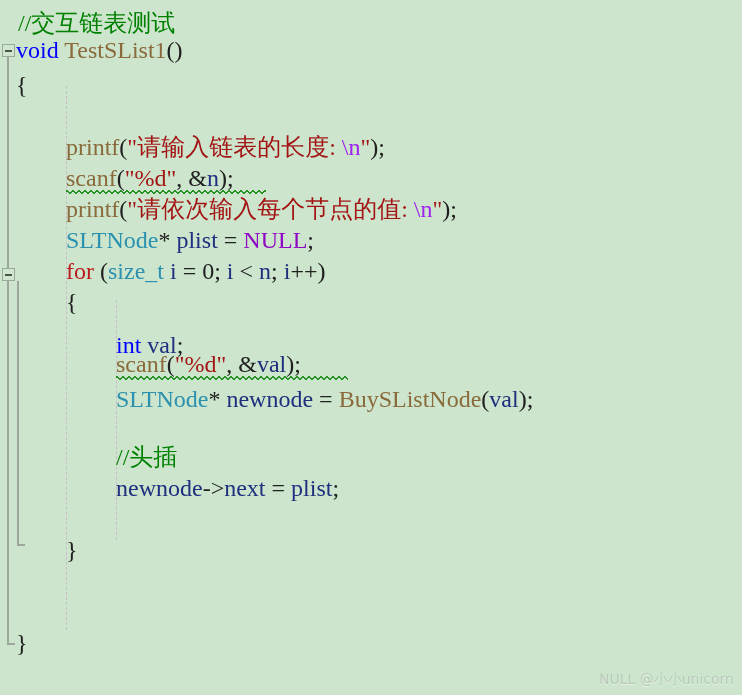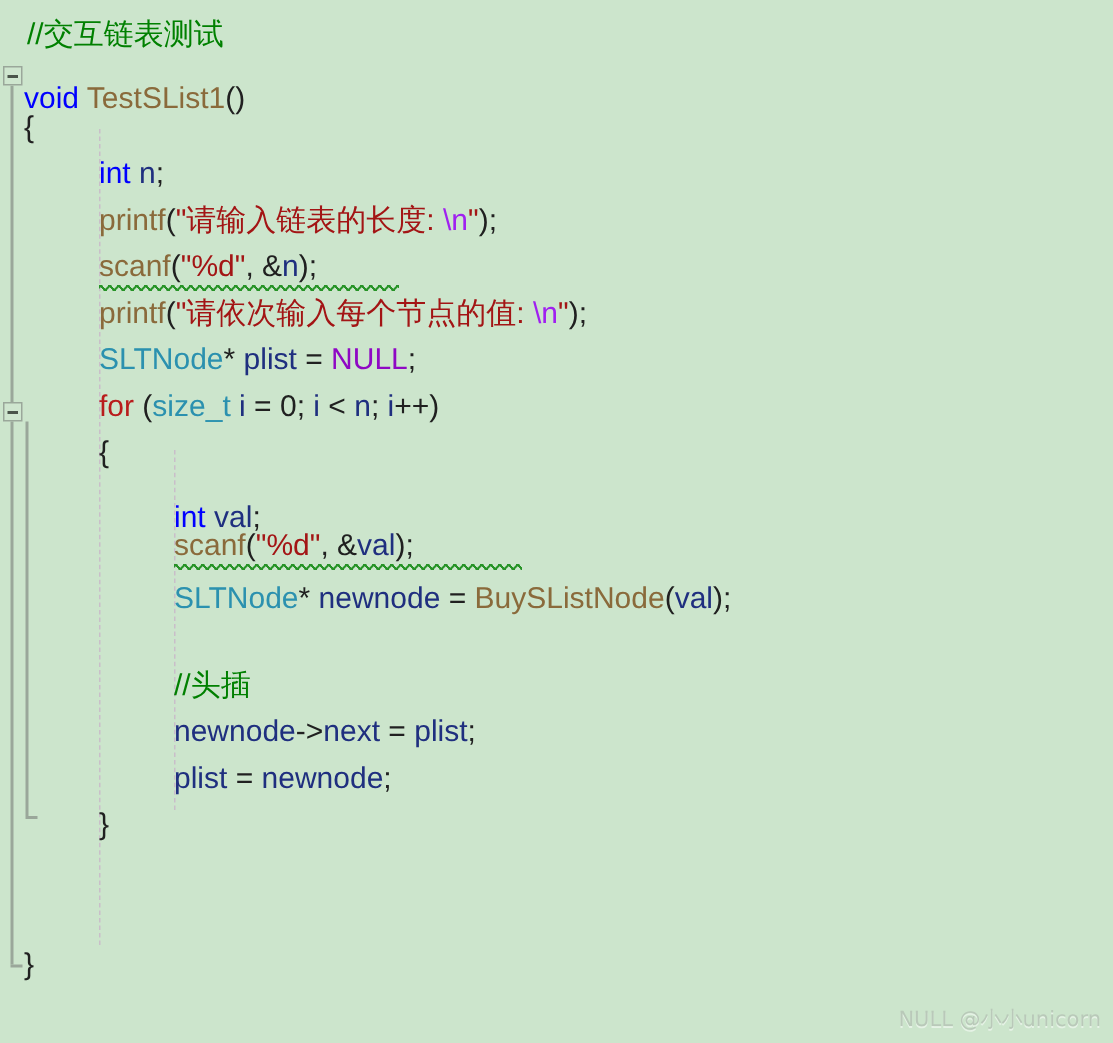--- a/index.html
+++ b/index.html
@@ -74,22 +74,22 @@
     top: 0;
     width: 742px;
     height: 695px;
   }
   .line {
     position: absolute;
     left: 0;
     height: 31px;
     line-height: 31px;
     white-space: pre;
-    font-size: 20px;
-    font-family: Liberation Sans, sans-serif;
+    font-size: 24px;
+    font-family: Liberation Serif, serif;
     letter-spacing: 0px;
   }
   .line .seg { white-space: pre; }
 
   
   .t-comment  { color: #008000; }
   .t-keyword  { color: #0000ff; }
   .t-ctrlkw   { color: #b91c1c; }
   .t-type     { color: #2b91af; }
   .t-funcdark { color: #8a6a3b; }
@@ -140,36 +140,34 @@
       <div class="fold-box" style="left: 2px; top: 268px;"></div>
     </div>
 
   <div id="indent-guides">
       <div class="indent-guide" style="left: 66px; top: 86px; height: 544px;"></div>
       <div class="indent-guide" style="left: 116px; top: 300px; height: 240px;"></div>
     </div>
 
   <div class="code" id="code-area">
       <div class="line" style="top: 8px; left: 18px;"><span class="seg t-comment">//交互链表测试</span></div>
-      <div class="line" style="top: 51px; left: 16px;"><span class="seg t-keyword">void</span><span class="seg t-plain"> </span><span class="seg t-funcdark">TestSList1</span><span class="seg t-punct">()</span></div>
+      <div class="line" style="top: 35px; left: 16px;"><span class="seg t-keyword">void</span><span class="seg t-plain"> </span><span class="seg t-funcdark">TestSList1</span><span class="seg t-punct">()</span></div>
       <div class="line" style="top: 70px; left: 16px;"><span class="seg t-punct">{</span></div>
-      <div class="line" style="top: 101px; left: 66px;"><span class="seg t-keyword">int</span><span class="seg t-plain"> </span><span class="seg t-var">n</span><span class="seg t-punct">;</span></div>
       <div class="line" style="top: 132px; left: 66px;"><span class="seg t-funcdark">printf</span><span class="seg t-punct">(</span><span class="seg t-string">"请输入链表的长度: </span><span class="seg t-escape">\n</span><span class="seg t-string">"</span><span class="seg t-punct">);</span></div>
       <div class="line" style="top: 163px; left: 66px;"><span class="seg t-funcdark">scanf</span><span class="seg t-punct">(</span><span class="seg t-string">"%d"</span><span class="seg t-punct">, &amp;</span><span class="seg t-var">n</span><span class="seg t-punct">);</span></div>
       <div class="line" style="top: 194px; left: 66px;"><span class="seg t-funcdark">printf</span><span class="seg t-punct">(</span><span class="seg t-string">"请依次输入每个节点的值: </span><span class="seg t-escape">\n</span><span class="seg t-string">"</span><span class="seg t-punct">);</span></div>
       <div class="line" style="top: 225px; left: 66px;"><span class="seg t-type">SLTNode</span><span class="seg t-punct">* </span><span class="seg t-var">plist</span><span class="seg t-punct"> = </span><span class="seg t-macro">NULL</span><span class="seg t-punct">;</span></div>
       <div class="line" style="top: 256px; left: 66px;"><span class="seg t-ctrlkw">for</span><span class="seg t-punct"> (</span><span class="seg t-type">size_t</span><span class="seg t-plain"> </span><span class="seg t-var">i</span><span class="seg t-punct"> = </span><span class="seg t-punct">0</span><span class="seg t-punct">; </span><span class="seg t-var">i</span><span class="seg t-punct"> &lt; </span><span class="seg t-var">n</span><span class="seg t-punct">; </span><span class="seg t-var">i</span><span class="seg t-punct">++)</span></div>
       <div class="line" style="top: 287px; left: 66px;"><span class="seg t-punct">{</span></div>
       <div class="line" style="top: 318px; left: 116px; margin-top: 12px;"><span class="seg t-keyword">int</span><span class="seg t-plain"> </span><span class="seg t-var">val</span><span class="seg t-punct">;</span></div>
       <div class="line" style="top: 349px; left: 116px;"><span class="seg t-funcdark">scanf</span><span class="seg t-punct">(</span><span class="seg t-string">"%d"</span><span class="seg t-punct">, &amp;</span><span class="seg t-var">val</span><span class="seg t-punct">);</span></div>
       <div class="line" style="top: 384px; left: 116px;"><span class="seg t-type">SLTNode</span><span class="seg t-punct">* </span><span class="seg t-var">newnode</span><span class="seg t-punct"> = </span><span class="seg t-funcdark">BuySListNode</span><span class="seg t-punct">(</span><span class="seg t-var">val</span><span class="seg t-punct">);</span></div>
       <div class="line" style="top: 411px; left: 116px;"></div>
       <div class="line" style="top: 442px; left: 116px;"><span class="seg t-comment">//头插</span></div>
       <div class="line" style="top: 473px; left: 116px;"><span class="seg t-var">newnode</span><span class="seg t-punct">-&gt;</span><span class="seg t-var">next</span><span class="seg t-punct"> = </span><span class="seg t-var">plist</span><span class="seg t-punct">;</span></div>
-      <div class="line" style="top: 504px; left: 116px;"><span class="seg t-var">plist</span><span class="seg t-punct"> = </span><span class="seg t-var">newnode</span><span class="seg t-punct">;</span></div>
       <div class="line" style="top: 535px; left: 66px;"><span class="seg t-punct">}</span></div>
       <div class="line" style="top: 597px; left: 66px;"></div>
       <div class="line" style="top: 628px; left: 16px;"><span class="seg t-punct">}</span></div>
     </div>
 
   <div id="squiggles">
       <div class="squiggle" style="left: 66px; top: 190px; width: 200px;"></div>
       <div class="squiggle" style="left: 116px; top: 376px; width: 232px;"></div>
     </div>
 

